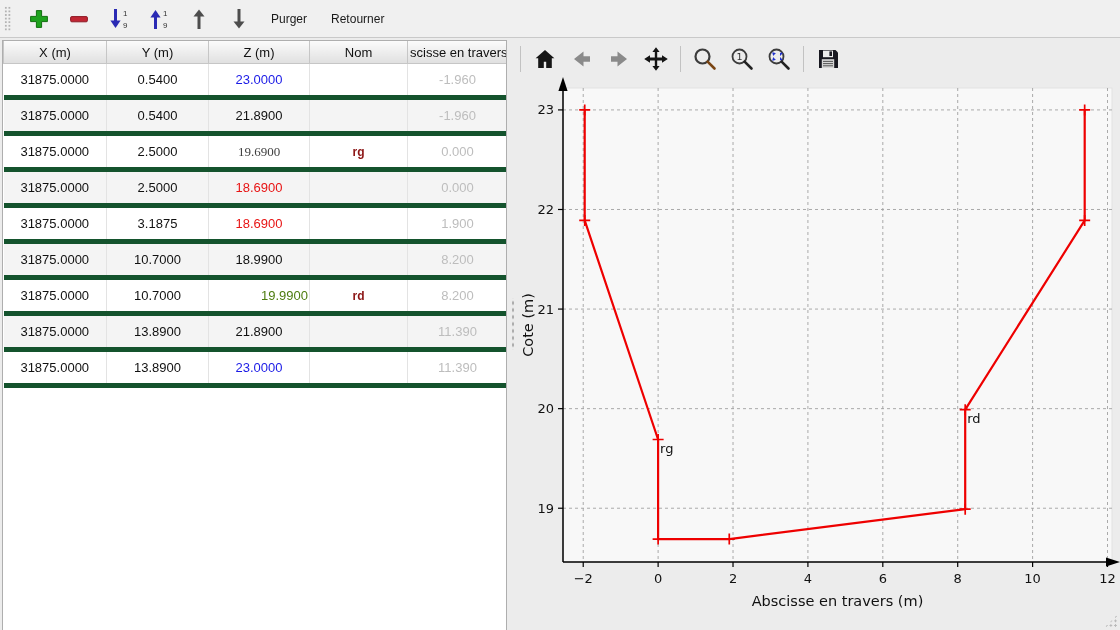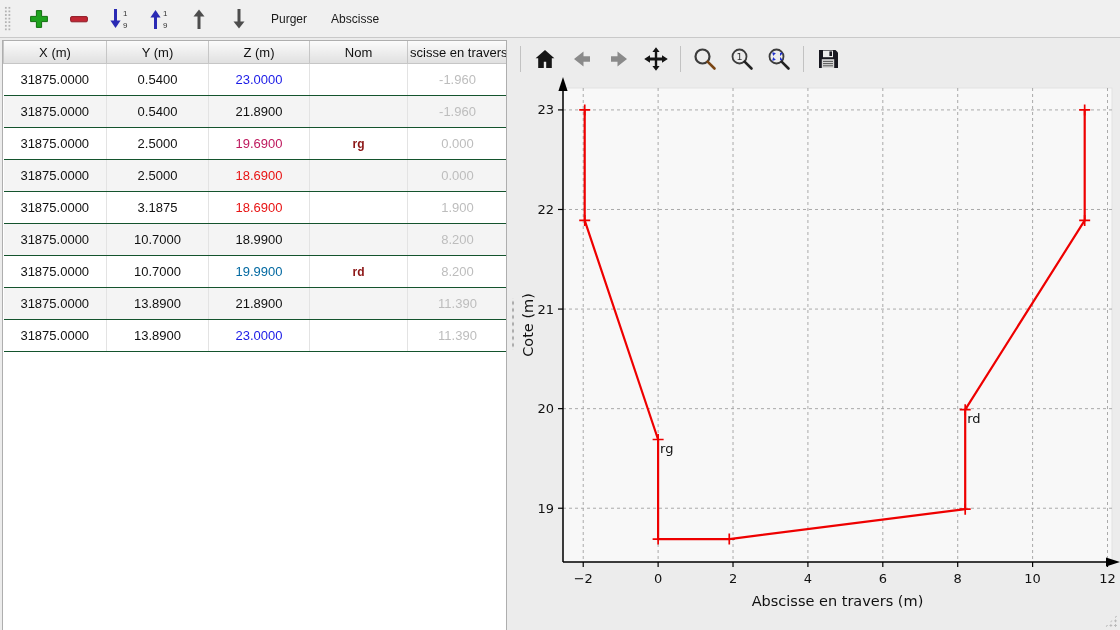--- a/index.html
+++ b/index.html
@@ -36,21 +36,21 @@
   }
   table.pts{border-collapse:collapse;table-layout:fixed;width:504px;font-size:13px;}
   table.pts th{
     height:22px;font-weight:normal;color:#111;
     background:linear-gradient(#fbfbfb,#e0e0e0);
     border:1px solid #c6c6c6;border-top:none;
     overflow:hidden;white-space:nowrap;padding:0 2px;
   }
   table.pts td{
     height:29px;text-align:center;color:#111;
-    border-right:1px solid #e3e3e3;border-bottom:1px solid #14532d;
+    border-right:1px solid #e3e3e3;border-bottom:5px solid #14532d;
     overflow:hidden;white-space:nowrap;
   }
   table.pts tr.alt td{background:#f4f4f4;}
   td.cell-nom{font-weight:bold;font-size:12px;}
   td.cell-abscisse{}
 
   
   .splitter{
     position:absolute;left:507px;top:40px;width:12px;height:565px;
   }
@@ -129,21 +129,21 @@
     </div>
 
     <div class="tbtn">
       <svg width="20" height="24" viewBox="0 0 20 24">
         <rect x="8.5" y="2" width="3" height="14" fill="#4d4d4d"></rect>
         <path d="M4.5 14.5h11L10 21.5z" fill="#4d4d4d"></path>
       </svg>
     </div>
 
     <div class="txtbtn">Purger</div>
-    <div class="txtbtn">Abscisse</div>
+    <div class="txtbtn">Retourner</div>
   </div>
 
   <div class="left-panel">
     <table class="pts">
       <colgroup>
         <col style="width:103px">
           <col style="width:102px">
           <col style="width:101px">
         <col style="width:98px">
           <col style="width:100px">
@@ -168,21 +168,21 @@
           <tr class="alt">
             <td class="cell-x">31875.0000</td>
             <td class="cell-y">0.5400</td>
             <td class="cell-z" style="color: rgb(17, 17, 17);">21.8900</td>
             <td class="cell-nom" style="color: rgb(139, 20, 20);"></td>
             <td class="cell-abscisse" style="color: rgb(189, 189, 189);">-1.960</td>
           </tr>
           <tr>
             <td class="cell-x">31875.0000</td>
             <td class="cell-y">2.5000</td>
-            <td class="cell-z" style="color: #be185d;">19.6900</td>
+            <td class="cell-z" style="color: #404040; font-family: Liberation Serif, serif;">19.6900</td>
             <td class="cell-nom" style="color: rgb(139, 20, 20);">rg</td>
             <td class="cell-abscisse" style="color: rgb(189, 189, 189);">0.000</td>
           </tr>
           <tr class="alt">
             <td class="cell-x">31875.0000</td>
             <td class="cell-y">2.5000</td>
             <td class="cell-z" style="color: rgb(232, 20, 20);">18.6900</td>
             <td class="cell-nom" style="color: rgb(139, 20, 20);"></td>
             <td class="cell-abscisse" style="color: rgb(189, 189, 189);">0.000</td>
           </tr>
@@ -196,21 +196,21 @@
           <tr class="alt">
             <td class="cell-x">31875.0000</td>
             <td class="cell-y">10.7000</td>
             <td class="cell-z" style="color: rgb(17, 17, 17);">18.9900</td>
             <td class="cell-nom" style="color: rgb(139, 20, 20);"></td>
             <td class="cell-abscisse" style="color: rgb(189, 189, 189);">8.200</td>
           </tr>
           <tr>
             <td class="cell-x">31875.0000</td>
             <td class="cell-y">10.7000</td>
-            <td class="cell-z" style="color: #0369a1;">19.9900</td>
+            <td class="cell-z" style="color: #4d7c0f; text-align: right;">19.9900</td>
             <td class="cell-nom" style="color: rgb(139, 20, 20);">rd</td>
             <td class="cell-abscisse" style="color: rgb(189, 189, 189);">8.200</td>
           </tr>
           <tr class="alt">
             <td class="cell-x">31875.0000</td>
             <td class="cell-y">13.8900</td>
             <td class="cell-z" style="color: rgb(17, 17, 17);">21.8900</td>
             <td class="cell-nom" style="color: rgb(139, 20, 20);"></td>
             <td class="cell-abscisse" style="color: rgb(189, 189, 189);">11.390</td>
           </tr>

